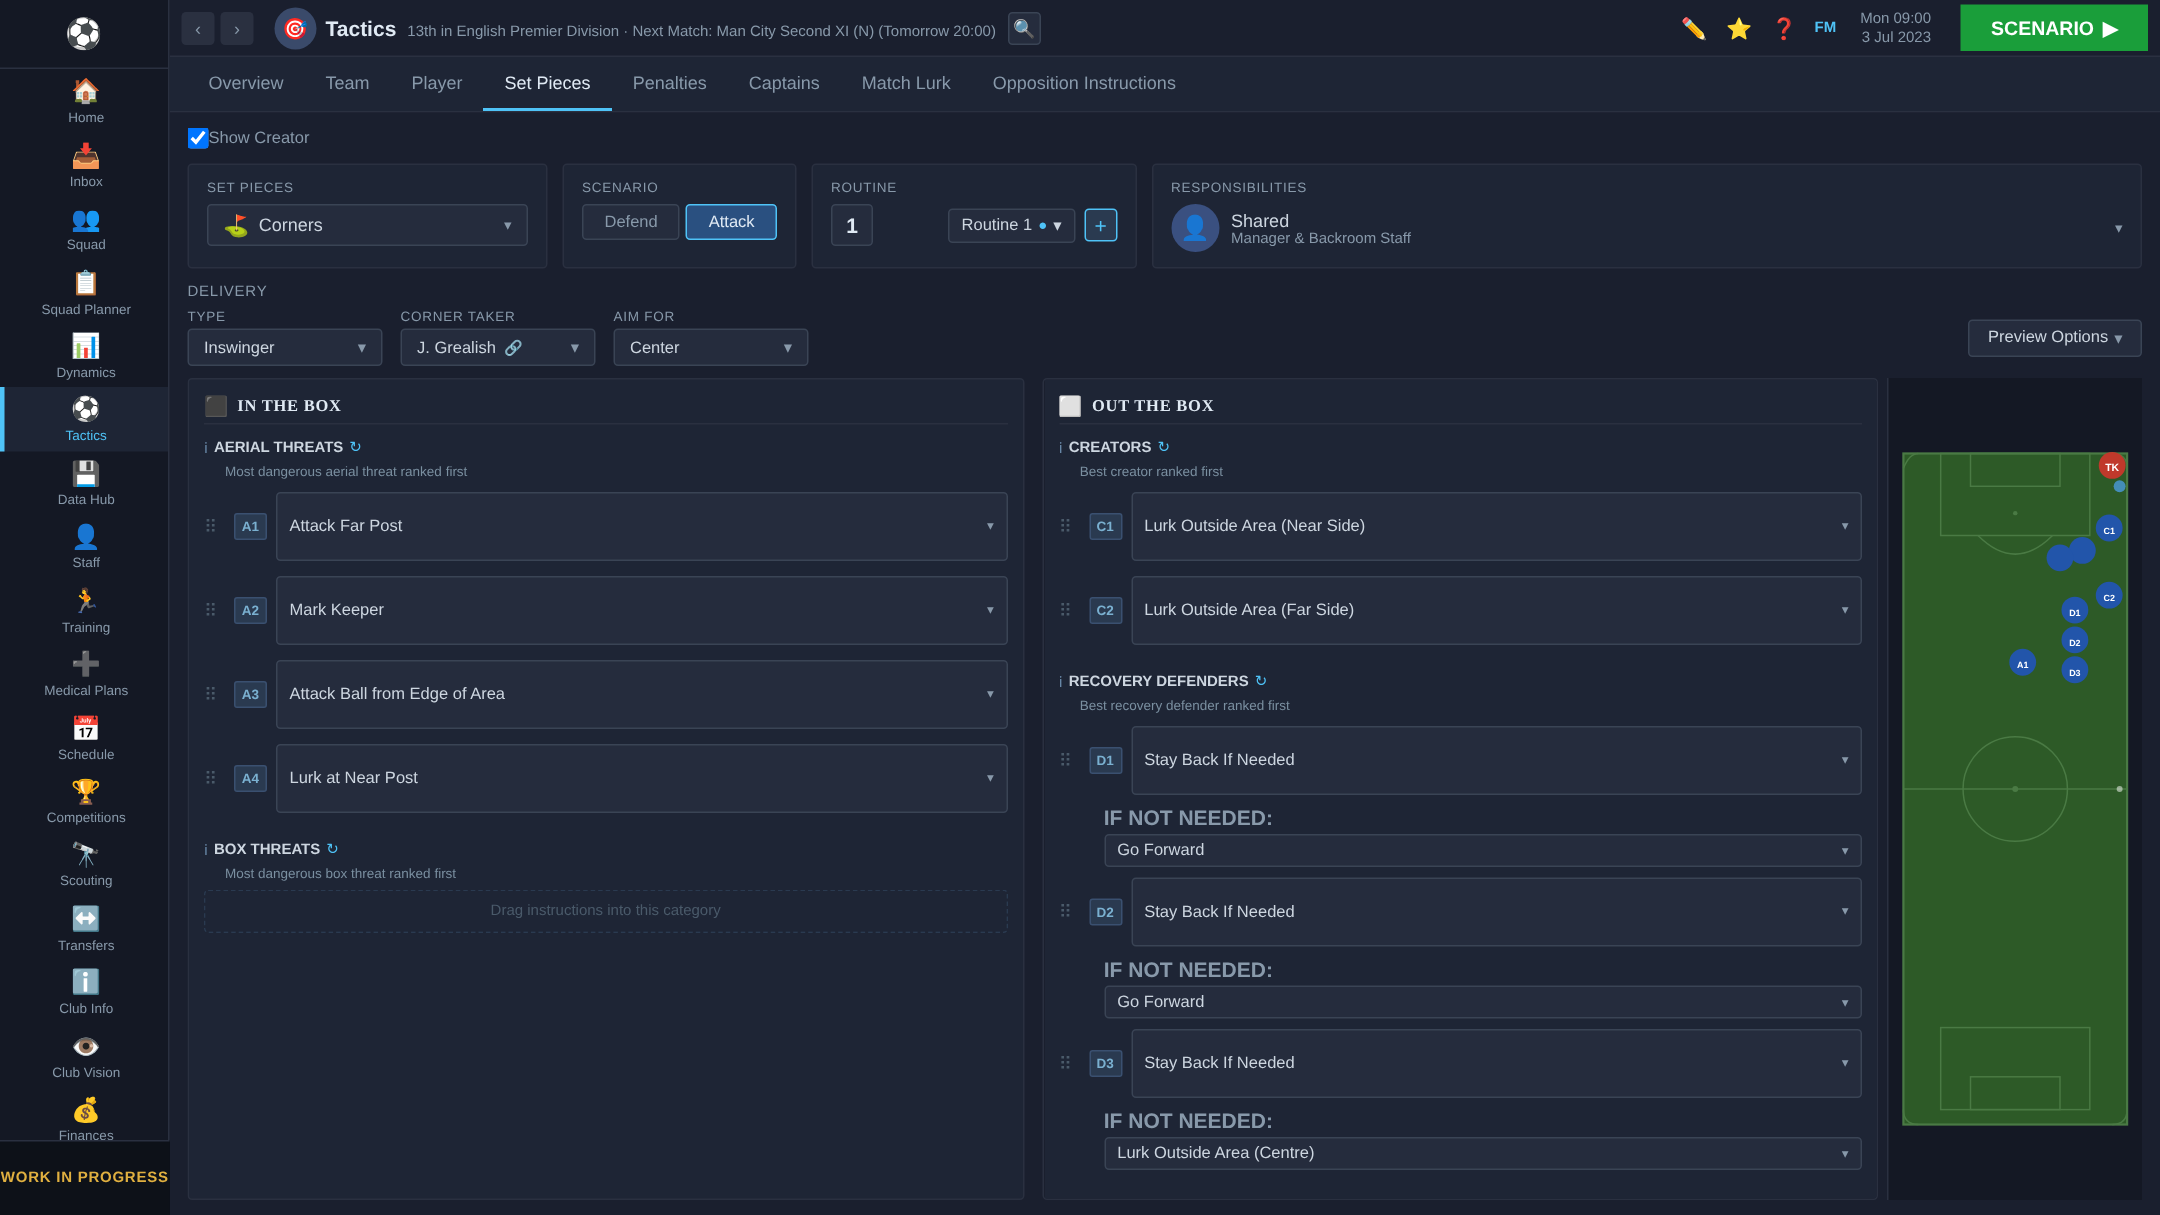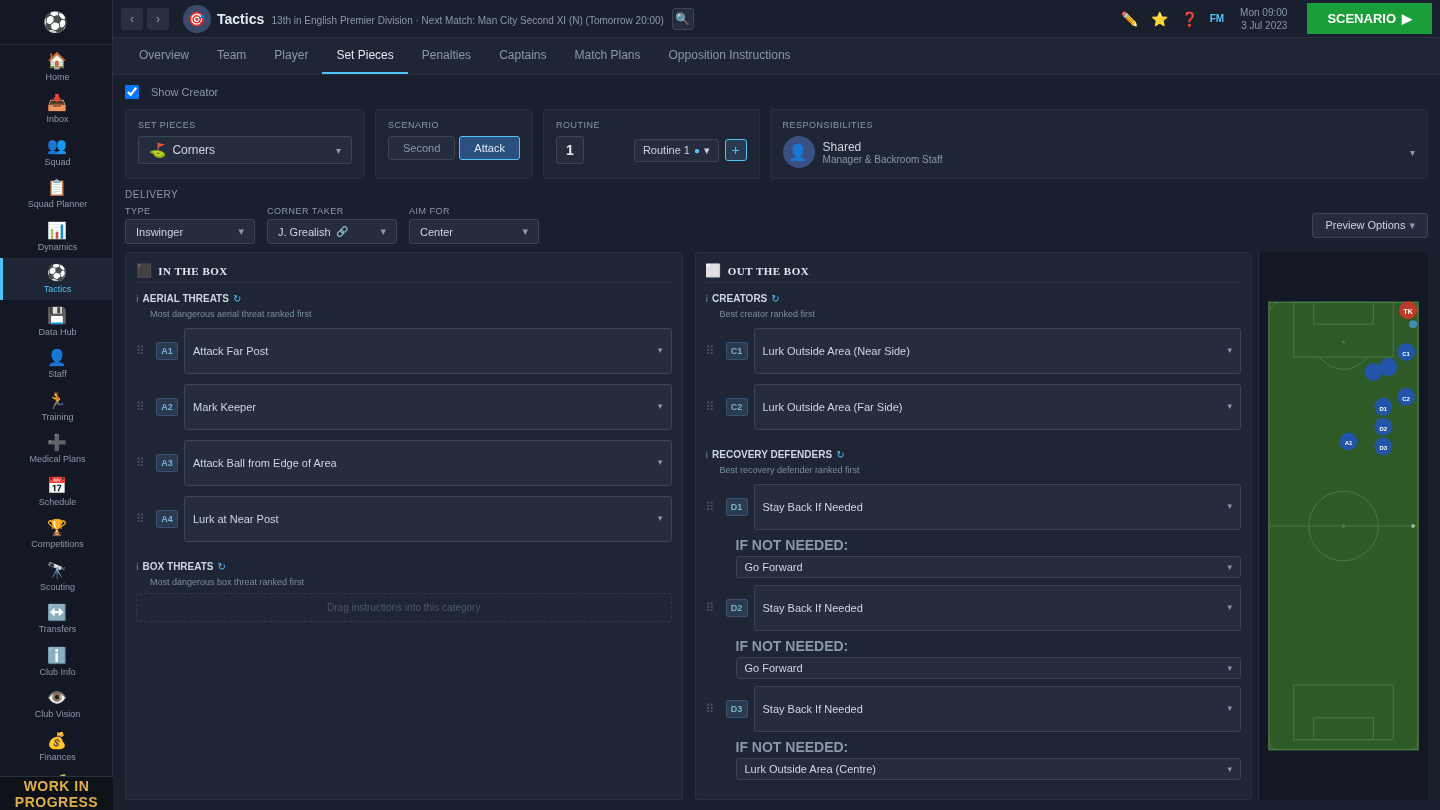--- a/index.html
+++ b/index.html
@@ -56,21 +56,21 @@
     }
     .tab.active { color: #e0eaf4; border-bottom-color: #4fc3f7; }
 
     
     #content {
       flex: 1; overflow: hidden; display: flex; flex-direction: column;
       background: #1a1f2e; padding: 10px 12px;
     }
 
     
-    .show-creator-row { display: flex; align-items: center; gap: 12px; margin-bottom: 10px; }
+    .show-creator-row { display: flex; align-items: center; gap: 0; margin-bottom: 10px; }
     .show-creator-row input[type=checkbox] { width: 14px; height: 14px; cursor: pointer; }
     .show-creator-label { color: #8899aa; font-size: 11px; }
 
     
     .config-row {
       display: flex; gap: 10px; margin-bottom: 10px;
     }
     .config-panel {
       background: #1e2535; border: 1px solid #2a3040; border-radius: 3px;
       padding: 10px 12px;
@@ -175,23 +175,23 @@
 
     
     #pitch-view {
       width: 170px; background: #141824; border-left: 1px solid #2a3040;
       position: relative; overflow: hidden; flex-shrink: 0;
     }
     .pitch-svg { width: 100%; height: 100%; }
 
     
     .work-in-progress {
-      position: fixed; left: 0; bottom: 0; width: 113px; height: 34px;
+      position: fixed; left: 0; bottom: 0; width: 113px; height: 50px;
       background: #0d1118; display: flex; align-items: center; justify-content: center;
-      color: #e0b040; font-size: 14px; font-weight: bold; text-align: center;
+      color: #e0b040; font-size: 10px; font-weight: bold; text-align: center;
       text-transform: uppercase; letter-spacing: 0.5px; border-top: 1px solid #2a3040;
     }
 
     
     ::-webkit-scrollbar { width: 4px; }
     ::-webkit-scrollbar-track { background: #1a1f2e; }
     ::-webkit-scrollbar-thumb { background: #3a4455; border-radius: 2px; }
 
     .sidebar-top-item {
       display: flex; align-items: center; justify-content: center; padding: 10px 0;
@@ -315,21 +315,21 @@
 
 <div id="main">
 
   <div id="tabs">
     <div class="tab">Overview</div>
     <div class="tab">Team</div>
     <div class="tab">Player</div>
     <div class="tab active">Set Pieces</div>
     <div class="tab">Penalties</div>
     <div class="tab">Captains</div>
-    <div class="tab">Match Plans</div>
+    <div class="tab">Match Lurk</div>
     <div class="tab">Opposition Instructions</div>
   </div>
 
   <div id="content">
 
     <div class="show-creator-row">
       <input type="checkbox" checked="" style="">
       <span class="show-creator-label">Show Creator</span>
     </div>
 
@@ -340,21 +340,21 @@
         <div class="set-pieces-selector">
           <span class="icon">⛳</span>
           <span>Corners</span>
           <span class="chevron">▾</span>
         </div>
       </div>
 
       <div class="config-panel scenario">
         <div class="config-panel-label">SCENARIO</div>
         <div class="scenario-btns">
-          <button class="scenario-btn">Second</button>
+          <button class="scenario-btn">Defend</button>
           <button class="scenario-btn active">Attack</button>
         </div>
       </div>
 
       <div class="config-panel routine">
         <div class="config-panel-label">ROUTINE</div>
         <div class="routine-ctrl">
           <div class="routine-num">1</div>
           <div class="routine-select">
             <span>Routine 1</span>

